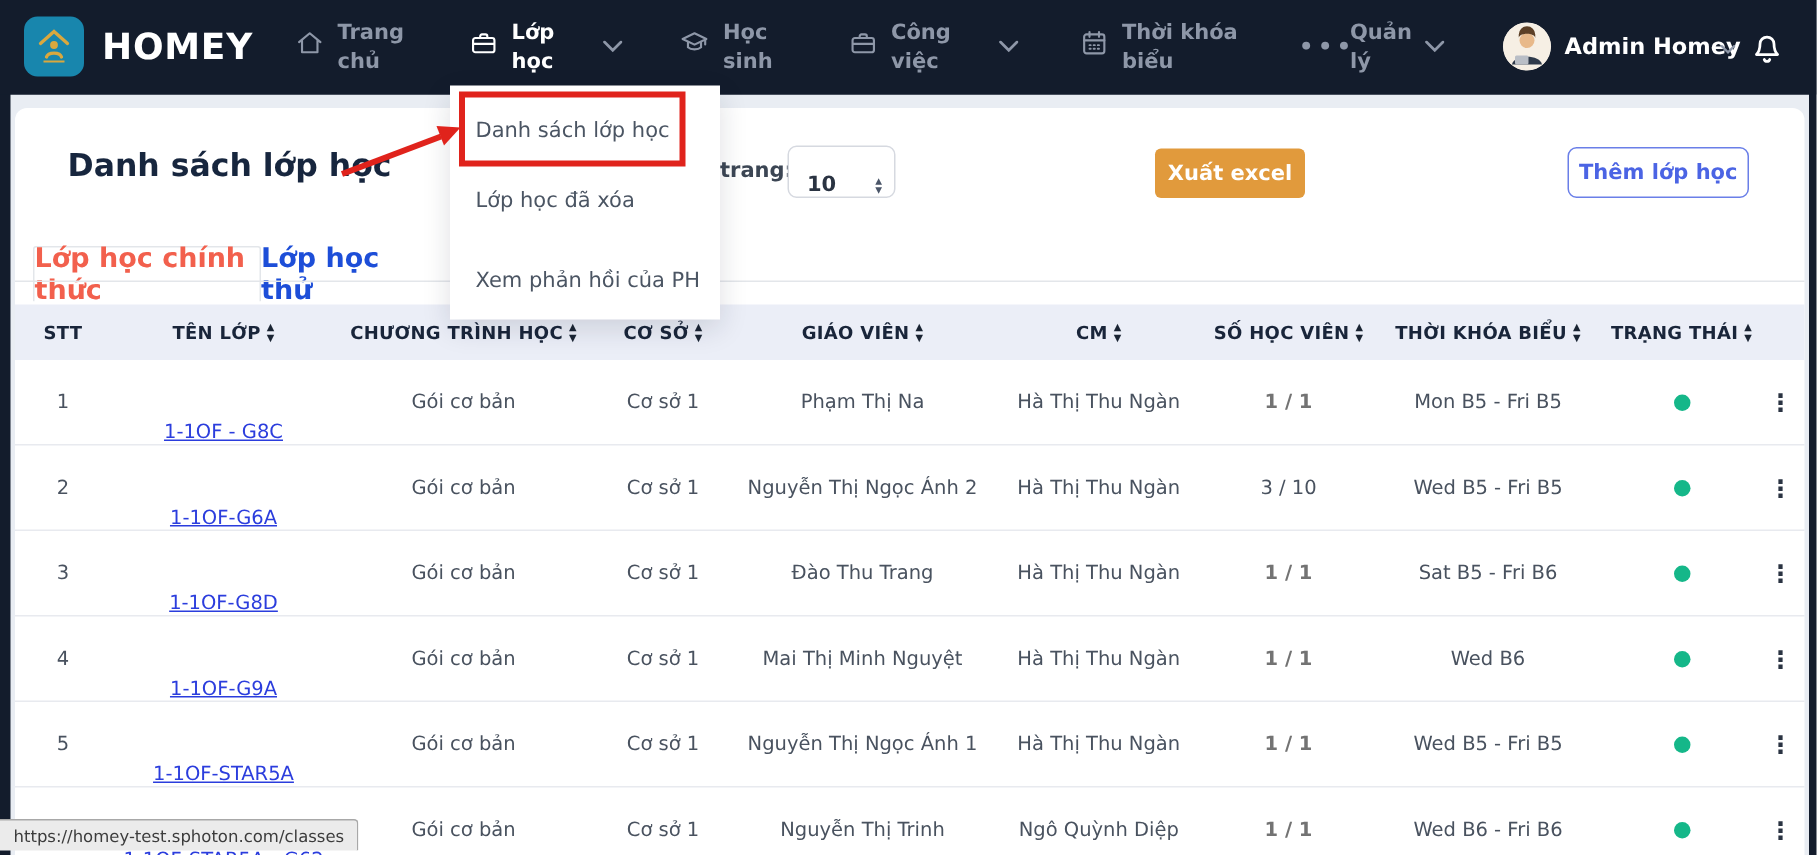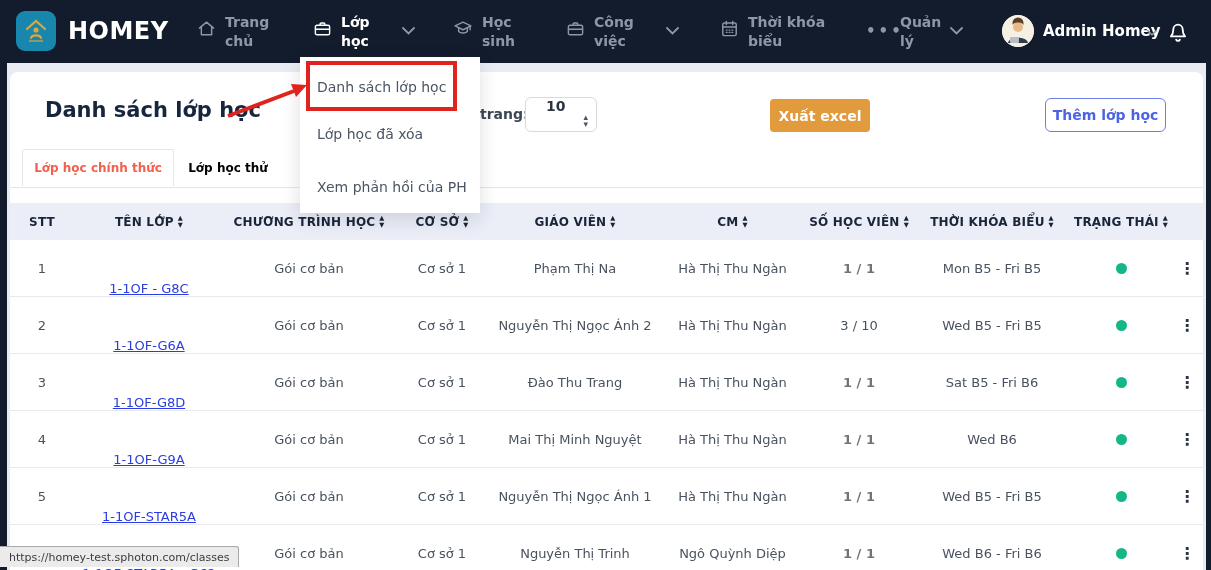--- a/index.html
+++ b/index.html
@@ -21,29 +21,29 @@
   .nav-dots { position:absolute; left:866px; top:22px; color:#8e97a8; font-size:15px; letter-spacing:3px; font-weight:700; cursor:pointer; }
   .avatar { position:absolute; left:1002px; top:15px; width:32px; height:32px; border-radius:50%; overflow:hidden; background:#f6f0e7; cursor:pointer; }
   .username { position:absolute; left:1043px; top:22px; color:#fff; font-size:15px; font-weight:700; cursor:pointer; }
   .user-chev { position:absolute; left:1147px; top:30px; color:#8e97a8; }
   .bell { position:absolute; left:1165px; top:18px; color:#fff; cursor:pointer; }
   
   .content-bg { position:absolute; top:63px; left:7px; width:1199px; height:507px; background:#e9edf3; }
   .card { position:absolute; top:72px; left:10px; width:1193px; height:498px; background:#fff; border-radius:8px 8px 0 0; }
   .page-title { position:absolute; left:35px; top:26px; font-size:21px; font-weight:700; color:#17263e; }
   .pp-label { position:absolute; left:470px; top:34px; font-size:14px; color:#3c4654; font-weight:600; }
-  .pp-box { position:absolute; left:515px; top:25px; width:72px; height:35px; border:1px solid #d6d9e0; border-radius:6px; background:#fff; display:flex; align-items:center; padding:0 8px 0 12px;flex-direction:column; }
+  .pp-box { position:absolute; left:515px; top:25px; width:72px; height:35px; border:1px solid #d6d9e0; border-radius:6px; background:#fff; display:flex; align-items:flex-end; padding:0 8px 0 12px; }
   .pp-input { border:none; outline:none; width:34px; font-size:14px; color:#2a3342; font-weight:600; font-family:inherit; background:transparent; }
   .spin { display:flex; flex-direction:column; margin-left:auto; color:#4a5568; font-size:9px; line-height:.75; cursor:pointer; }
   .btn-export { position:absolute; left:760px; top:27px; width:100px; height:33px; background:#e19a3c; color:#fff; border:none; border-radius:4px; font-size:14px; font-weight:600; font-family:inherit; cursor:pointer; }
   .btn-add { position:absolute; left:1035px; top:26px; width:121px; height:34px; background:#fff; color:#4b64e4; border:1px solid #6a7fe8; border-radius:6px; font-size:14px; font-weight:600; font-family:inherit; cursor:pointer; }
   .tabs-line { position:absolute; left:0; top:115px; width:1193px; height:1px; background:#e3e6ea; }
-  .tab { position:absolute; top:77px; height:37px; display:flex; align-items:center; justify-content:center; font-size:12px; font-weight:600; cursor:pointer; }
+  .tab { position:absolute; top:92px; height:37px; display:flex; align-items:center; justify-content:center; font-size:18px; font-weight:600; cursor:pointer; }
   .tab.active { left:12px; width:152px; color:#f2604d; background:#fff; border:1px solid #e3e6ea; border-bottom:none; border-radius:2px 2px 0 0; }
-  .tab.inactive { left:164px; width:108px; color:#000000; }
+  .tab.inactive { left:164px; width:108px; color:#1d4ed8; }
   
   .grid { display:grid; grid-template-columns:64px 150px 170px 96px 170px 145px 108px 158px 100px 32px; }
   .thead { position:absolute; left:0; top:131px; width:1193px; height:37px; background:#ebeef7; align-items:center; }
   .th { display:flex; align-items:center; justify-content:center; gap:4px; font-size:12px; font-weight:700; color:#19253a; letter-spacing:.2px; cursor:pointer;text-align:center; }
   .sort { display:flex; flex-direction:column; font-size:6.5px; line-height:.95; color:#1a2433; }
   .tbody { position:absolute; left:0; top:168px; width:1193px; }
   .trow { height:57px; border-bottom:1px solid #e8eaef; align-items:center; }
   .cell { display:flex; align-items:center; justify-content:center; font-size:13px; color:#49525f; font-weight:500; text-align:center; }
   .cls-link { color:#2b3ddd; text-decoration:underline; font-weight:500; cursor:pointer;margin-top:41px; }
   .students.alert { color:#737373; font-weight:600; }

